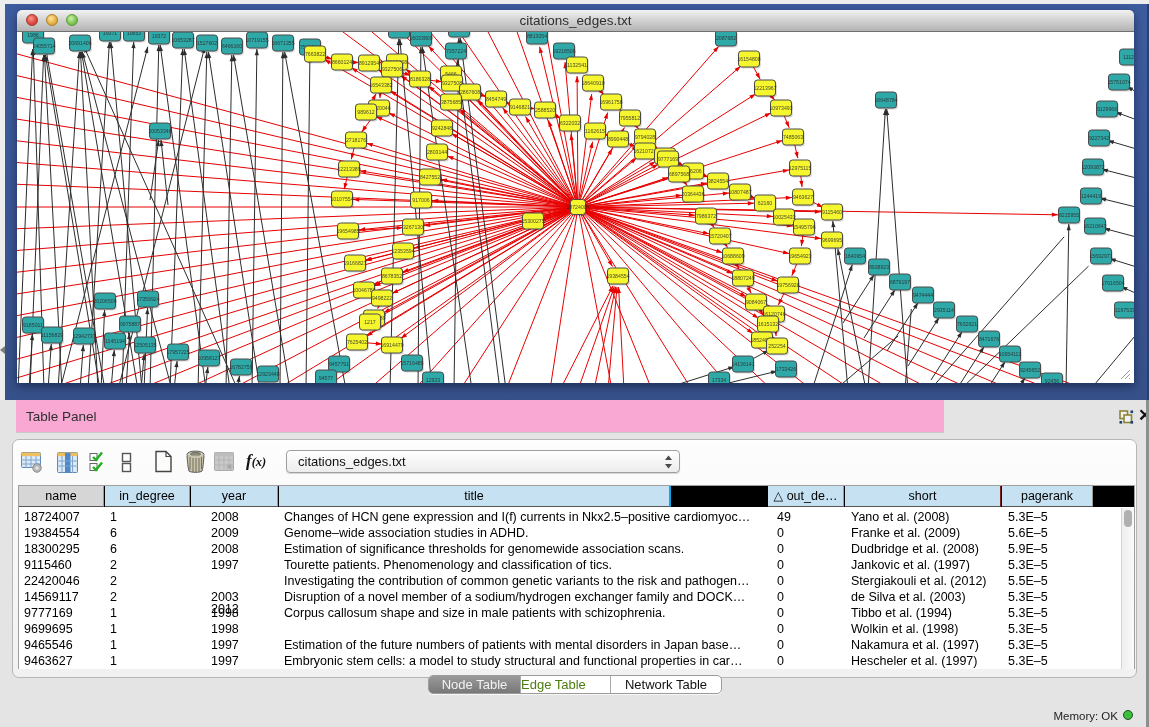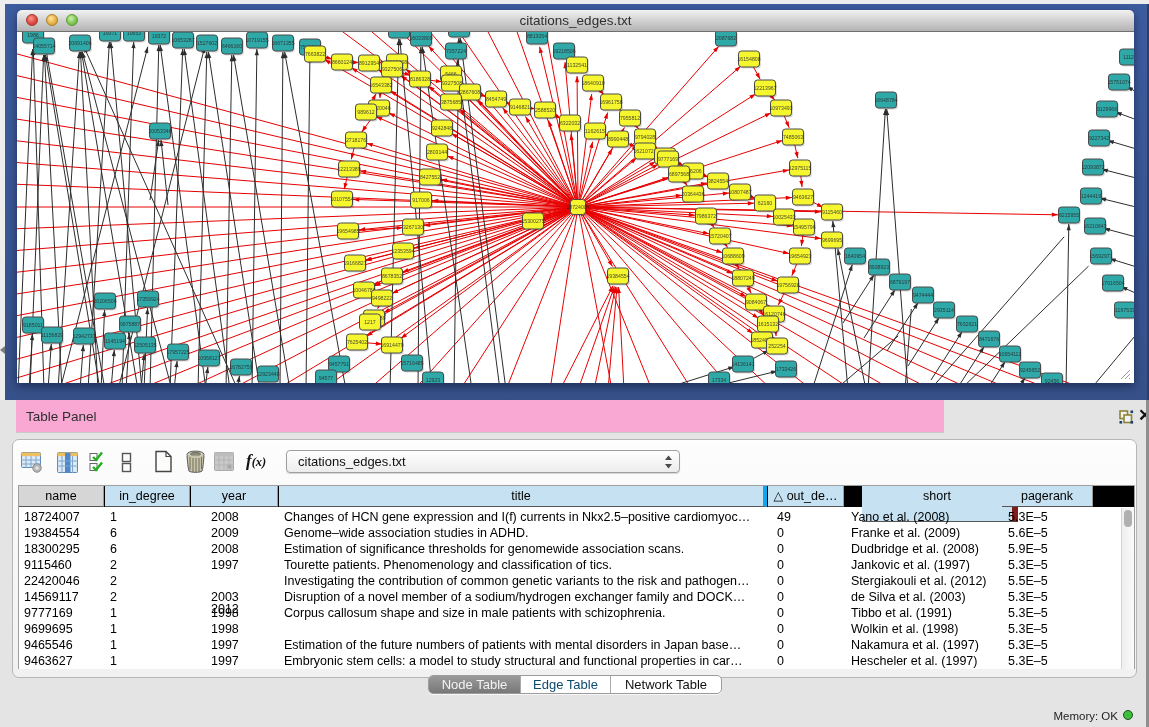--- a/index.html
+++ b/index.html
@@ -973,23 +973,23 @@
     <path d="M4.5 0.5 L8 5 H1 Z" fill="#4a4a4a"></path>
       <path d="M4.5 13.5 L8 9 H1 Z" fill="#4a4a4a"></path>
   </svg>
 </div>
 
 <div class="abs" style="left:18px;top:485px;width:1117px;height:184px;background:#fff;border:1px solid #9f9f9f;border-bottom:none;font-size:12.5px;color:#000">
   <div class="abs" style="left:0;top:0;width:1115px;height:21px;background:#000000">
       <div style="position:absolute;left:0px;top:0;width:85px;height:21px;background:#d6d6d6;border-right:1px solid #9a9a9a;border-bottom:1px solid #555;text-align:center;line-height:21px;">name</div>
       <div style="position:absolute;left:86px;top:0;width:85px;height:21px;background:#c6e2f2;border-right:1px solid #9a9a9a;border-bottom:1px solid #555;text-align:center;line-height:21px;">in_degree</div>
       <div style="position:absolute;left:172px;top:0;width:87px;height:21px;background:#c6e2f2;border-right:1px solid #9a9a9a;border-bottom:1px solid #555;text-align:center;line-height:21px;">year</div>
-      <div style="position:absolute;left:260px;top:0;width:488px;height:21px;background:#c6e2f2;border-right:4px solid #0ea5e9;border-bottom:1px solid #555;text-align:center;line-height:21px;">title</div>
+      <div style="position:absolute;left:260px;top:0;width:392px;height:21px;background:#c6e2f2;border-right:2px solid #0ea5e9;border-bottom:1px solid #555;text-align:center;line-height:21px;">title</div>
       <div style="position:absolute;left:749px;top:0;width:76px;height:21px;background:#c6e2f2;border-right:1px solid #9a9a9a;border-bottom:1px solid #555;text-align:center;line-height:21px;">△ out_de…</div>
-      <div style="position:absolute;left:826px;top:0;width:156px;height:36px;background:#c6e2f2;border-right:6px solid #7f1d1d;border-bottom:1px solid #555;text-align:center;line-height:21px;margin-left:17px;">short</div>
+      <div style="position:absolute;left:826px;top:0;width:156px;height:21px;background:#c6e2f2;border-right:1px solid #7f1d1d;border-bottom:1px solid #555;text-align:center;line-height:21px;">short</div>
       <div style="position:absolute;left:983px;top:0;width:91px;height:21px;background:#c6e2f2;border-right:1px solid #9a9a9a;border-bottom:1px solid #555;text-align:center;line-height:21px;">pagerank</div>
     </div>
   <div class="abs" style="left:0;top:23px;width:1115px;height:160px">
       <div style="position:absolute;left:0;top:0px;width:1117px;height:16px;line-height:16px;">
         <span style="position:absolute;left:5px;top:0;white-space:nowrap;">18724007</span>
         <span style="position:absolute;left:91px;top:0;white-space:nowrap;">1</span>
         <span style="position:absolute;left:192px;top:0;white-space:nowrap;">2008</span>
         <span style="position:absolute;left:265px;top:0;white-space:nowrap;">Changes of HCN gene expression and I(f) currents in Nkx2.5–positive cardiomyoc…</span>
         <span style="position:absolute;left:758px;top:0;white-space:nowrap;">49</span>
         <span style="position:absolute;left:832px;top:0;white-space:nowrap;">Yano et al. (2008)</span>
@@ -1039,21 +1039,21 @@
         <span style="position:absolute;left:758px;top:0;white-space:nowrap;">0</span>
         <span style="position:absolute;left:832px;top:0;white-space:nowrap;">de Silva et al. (2003)</span>
         <span style="position:absolute;left:989px;top:0;white-space:nowrap;">5.3E–5</span>
       </div>
       <div style="position:absolute;left:0;top:96px;width:1117px;height:16px;line-height:16px;">
         <span style="position:absolute;left:5px;top:0;white-space:nowrap;">9777169</span>
         <span style="position:absolute;left:91px;top:0;white-space:nowrap;">1</span>
         <span style="position:absolute;left:192px;top:0;white-space:nowrap;">1998</span>
         <span style="position:absolute;left:265px;top:0;white-space:nowrap;">Corpus callosum shape and size in male patients with schizophrenia.</span>
         <span style="position:absolute;left:758px;top:0;white-space:nowrap;">0</span>
-        <span style="position:absolute;left:832px;top:0;white-space:nowrap;">Tibbo et al. (1991)</span>
+        <span style="position:absolute;left:832px;top:0;white-space:nowrap;">Tibbo et al. (1994)</span>
         <span style="position:absolute;left:989px;top:0;white-space:nowrap;">5.3E–5</span>
       </div>
       <div style="position:absolute;left:0;top:112px;width:1117px;height:16px;line-height:16px;">
         <span style="position:absolute;left:5px;top:0;white-space:nowrap;">9699695</span>
         <span style="position:absolute;left:91px;top:0;white-space:nowrap;">1</span>
         <span style="position:absolute;left:192px;top:0;white-space:nowrap;">1998</span>
         <span style="position:absolute;left:758px;top:0;white-space:nowrap;">0</span>
         <span style="position:absolute;left:832px;top:0;white-space:nowrap;">Wolkin et al. (1998)</span>
         <span style="position:absolute;left:989px;top:0;white-space:nowrap;">5.3E–5</span>
       </div>
@@ -1076,19 +1076,19 @@
         <span style="position:absolute;left:989px;top:0;white-space:nowrap;">5.3E–5</span>
       </div>
     </div>
   <div class="abs" style="left:1102px;top:22px;width:13px;height:161px;background:linear-gradient(90deg,#eee,#fafafa);border-left:1px solid #d5d5d5">
     <div class="abs" style="left:2px;top:2px;width:8px;height:17px;border-radius:4px;background:#b0b0b0"></div>
   </div>
 </div>
 
 <div class="abs" style="left:428px;top:675px;width:294px;height:19px;border:1px solid #9c9c9c;border-radius:5px;background:#fff;box-shadow:0 1px 0 rgba(255,255,255,0.7);font-size:13px;overflow:hidden;display:flex">
   <div style="width:91px;background:linear-gradient(#9a9a9a,#787878);color:#f3f3f3;text-align:center;line-height:18px">Node Table</div>
-  <div style="width:90px;border-left:1px solid #aaa;text-align:center;line-height:18px;color:#0c4a6e">Edge Table</div>
+  <div style="width:90px;border-left:1px solid #aaa;text-align:left;line-height:18px;color:#4d7c0f">Edge Table</div>
   <div style="width:111px;border-left:1px solid #aaa;text-align:center;line-height:18px;color:#111">Network Table</div>
 </div>
 
 <div class="abs" style="left:1020px;top:710px;width:98px;text-align:right;font-size:11.5px;color:#1e1e1e">Memory: OK</div>
 <div class="abs" style="left:1123px;top:710px;width:10px;height:10px;border-radius:50%;background:#3cc03c;border:1px solid #1e4d1e"></div>
 <div class="abs" style="left:1146px;top:400px;width:3px;height:327px;background:#8e8e8e"></div>
 
 </body></html>

